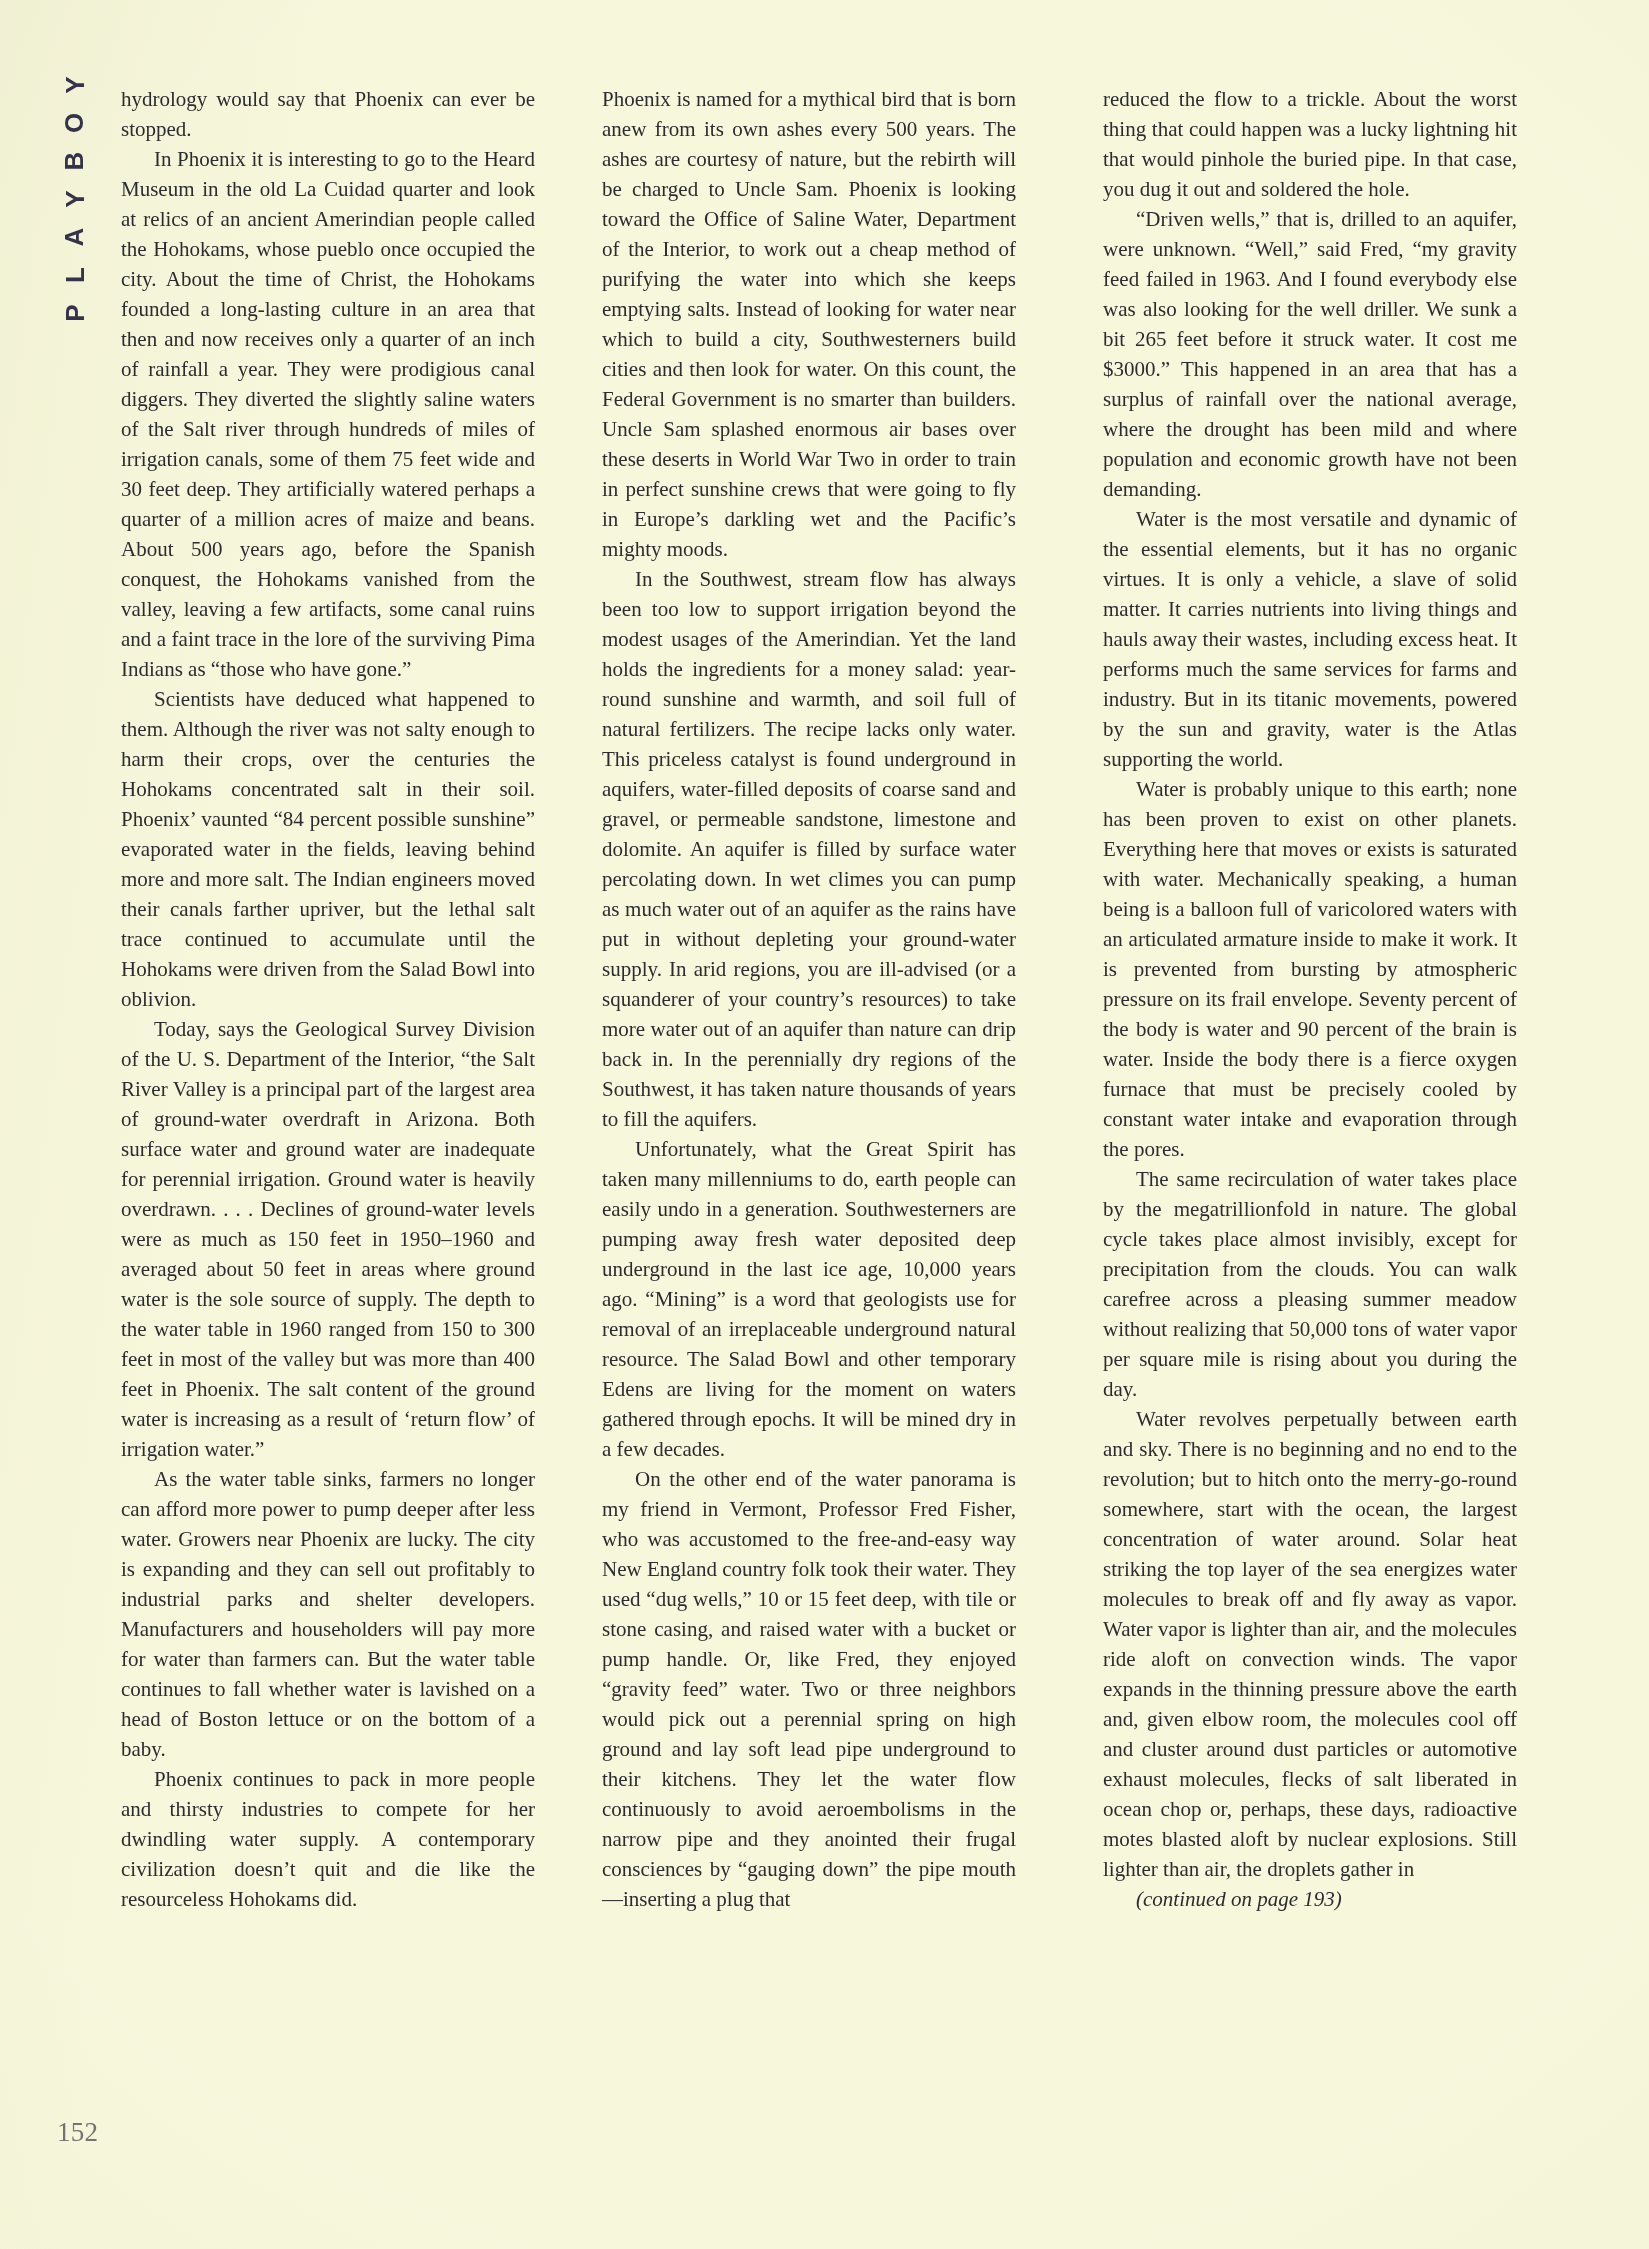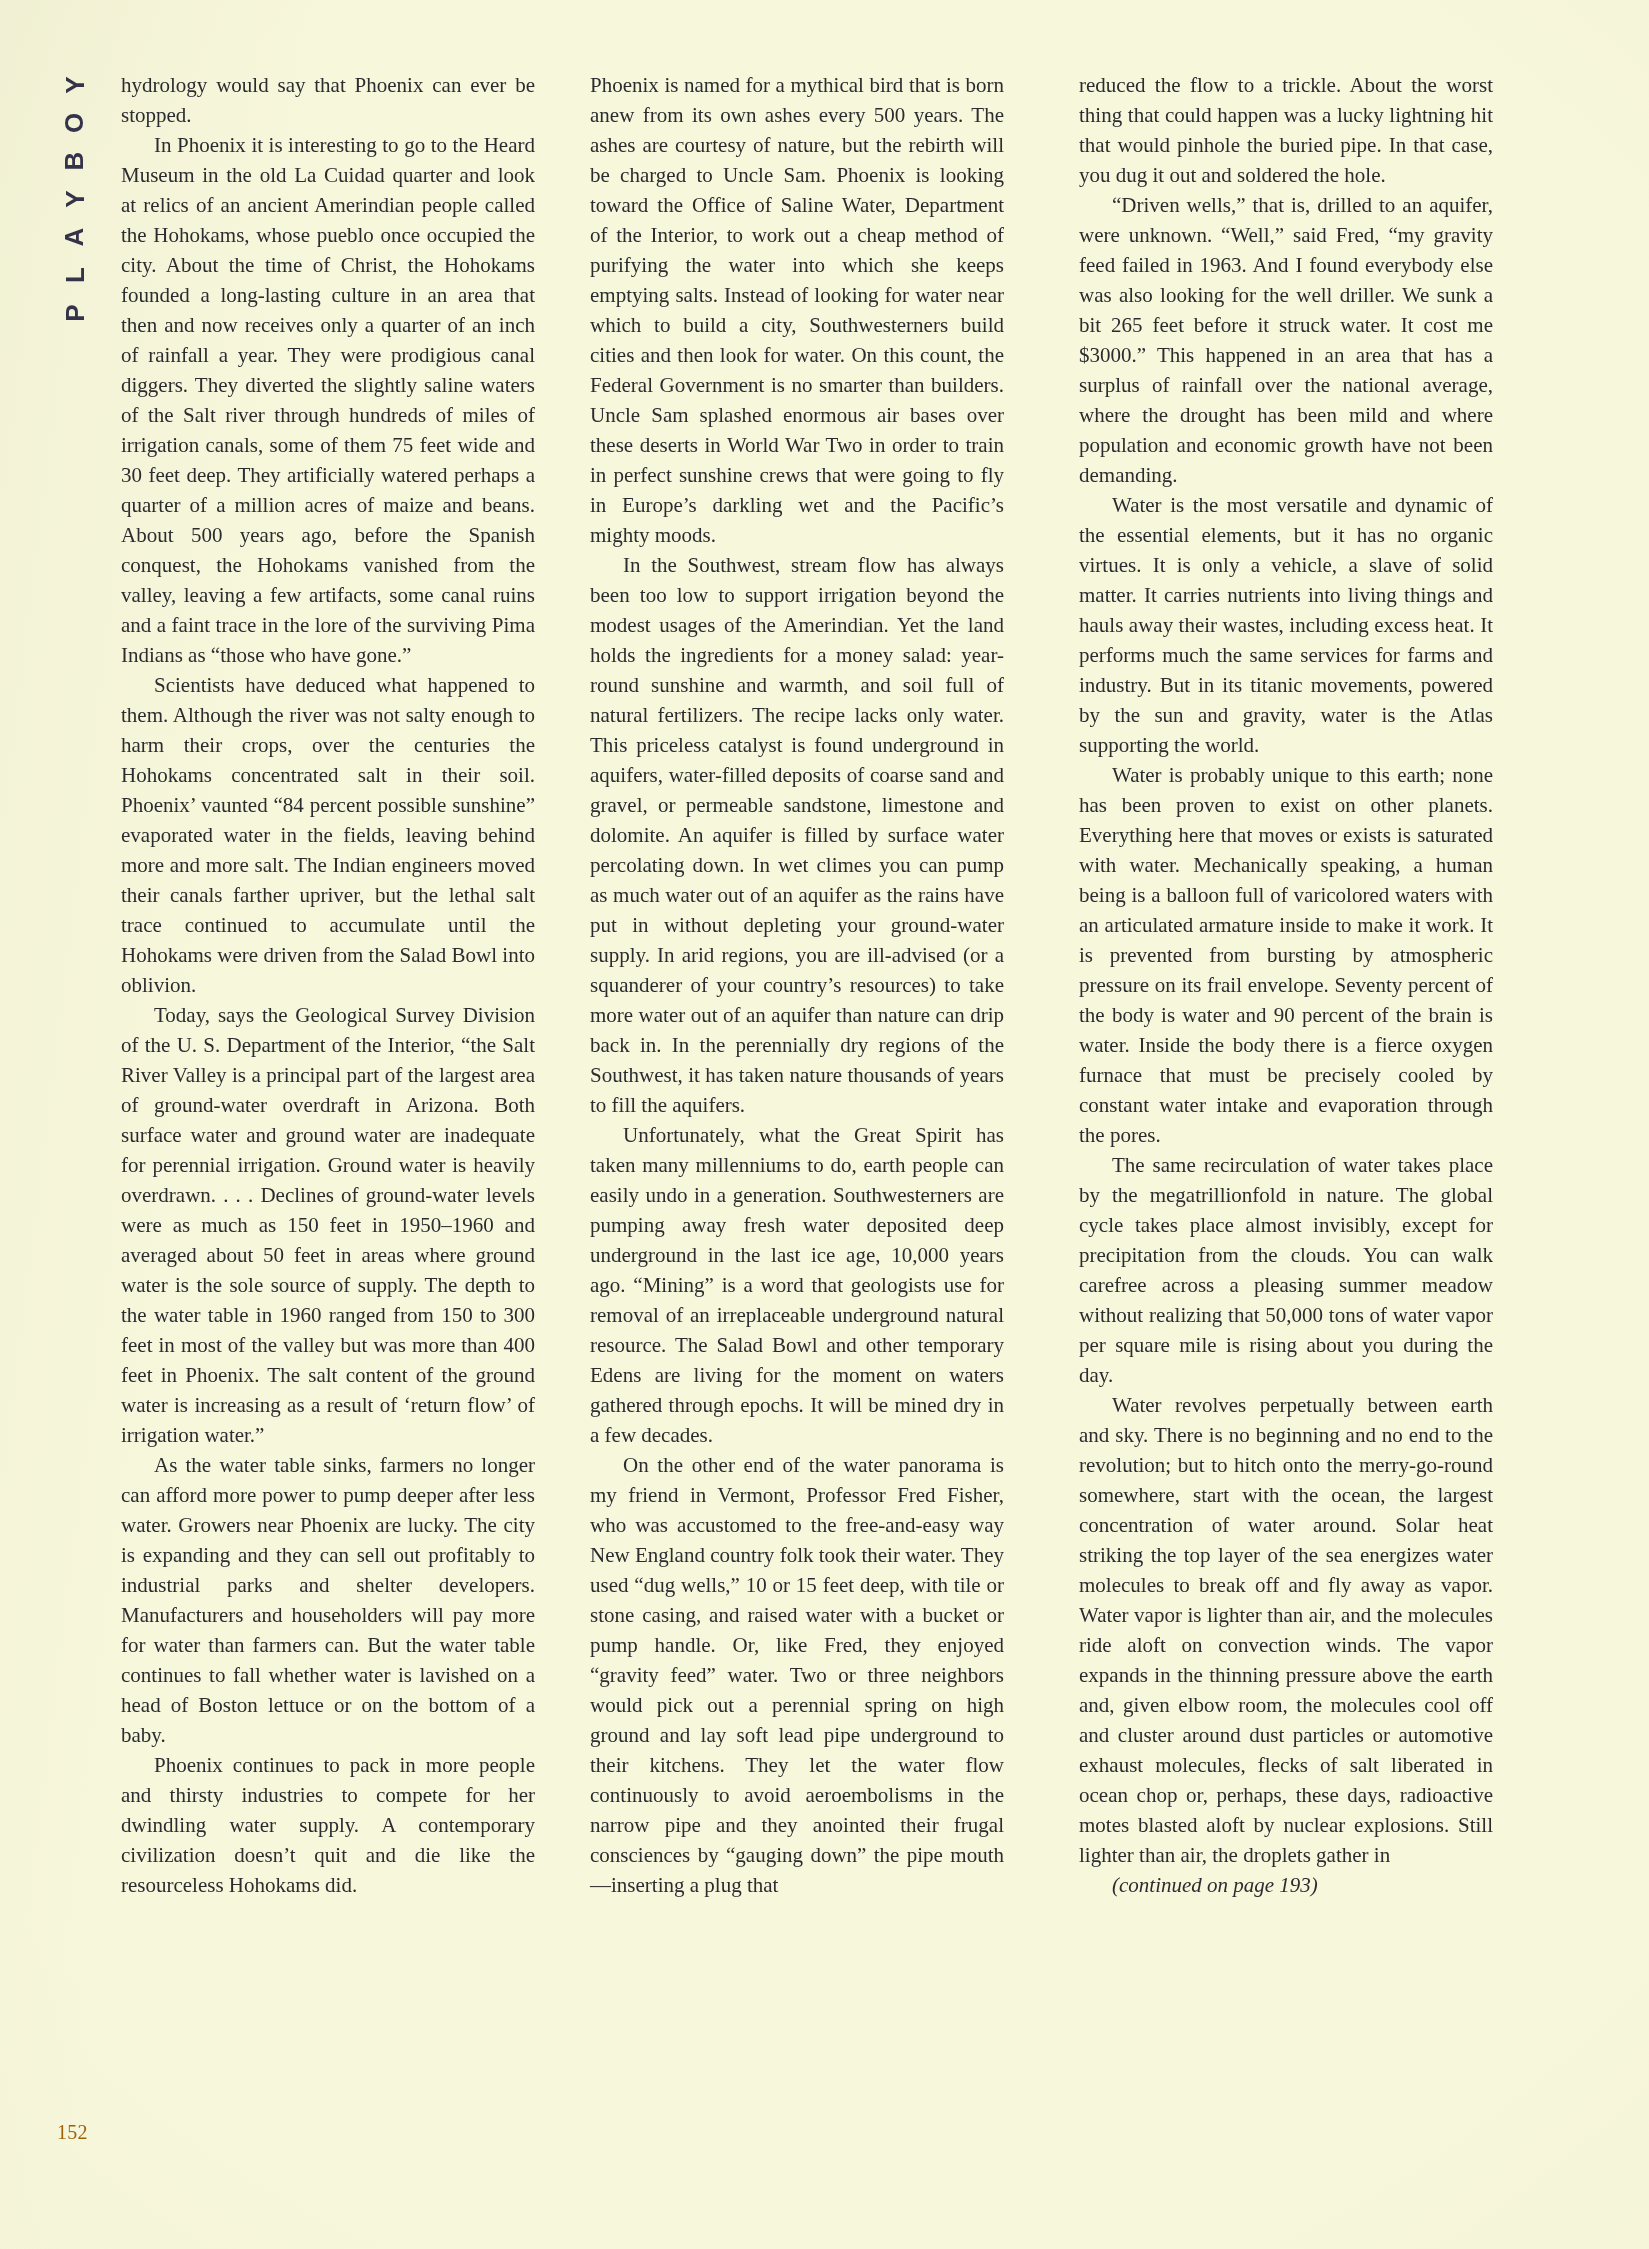--- a/index.html
+++ b/index.html
@@ -49,25 +49,25 @@
     letter-spacing: 0px;
     color: #35334a;
     transform: rotate(-90deg);
     display: block;
   }
 
   
   .columns {
     position: absolute;
     left: 121px;
-    top: 70px;
+    top: 84px;
     width: 1445px;
     height: 2075px;
     display: flex;
-    gap: 0px;
+    gap: 12px;
     z-index: 2;
   }
   .col {
     width: 414px;
     flex: 0 0 414px;
     font-size: 21px;
     line-height: 30px;
     text-align: justify;
     text-justify: inter-word;
     hyphens: none;
@@ -89,23 +89,23 @@
     text-align: right;
     text-indent: 0;
     margin: 0;
   }
 
   
   .folio {
     position: absolute;
     left: 57px;
     top: 2117px;
-    font-size: 20px;
+    font-size: 27px;
     line-height: 30px;
-    color: #a16207;
+    color: #737373;
     letter-spacing: 0.3px;
     z-index: 3;
   }
 </style>
 </head>
 <body>
 
 <div class="page">
 
   <div class="masthead">

